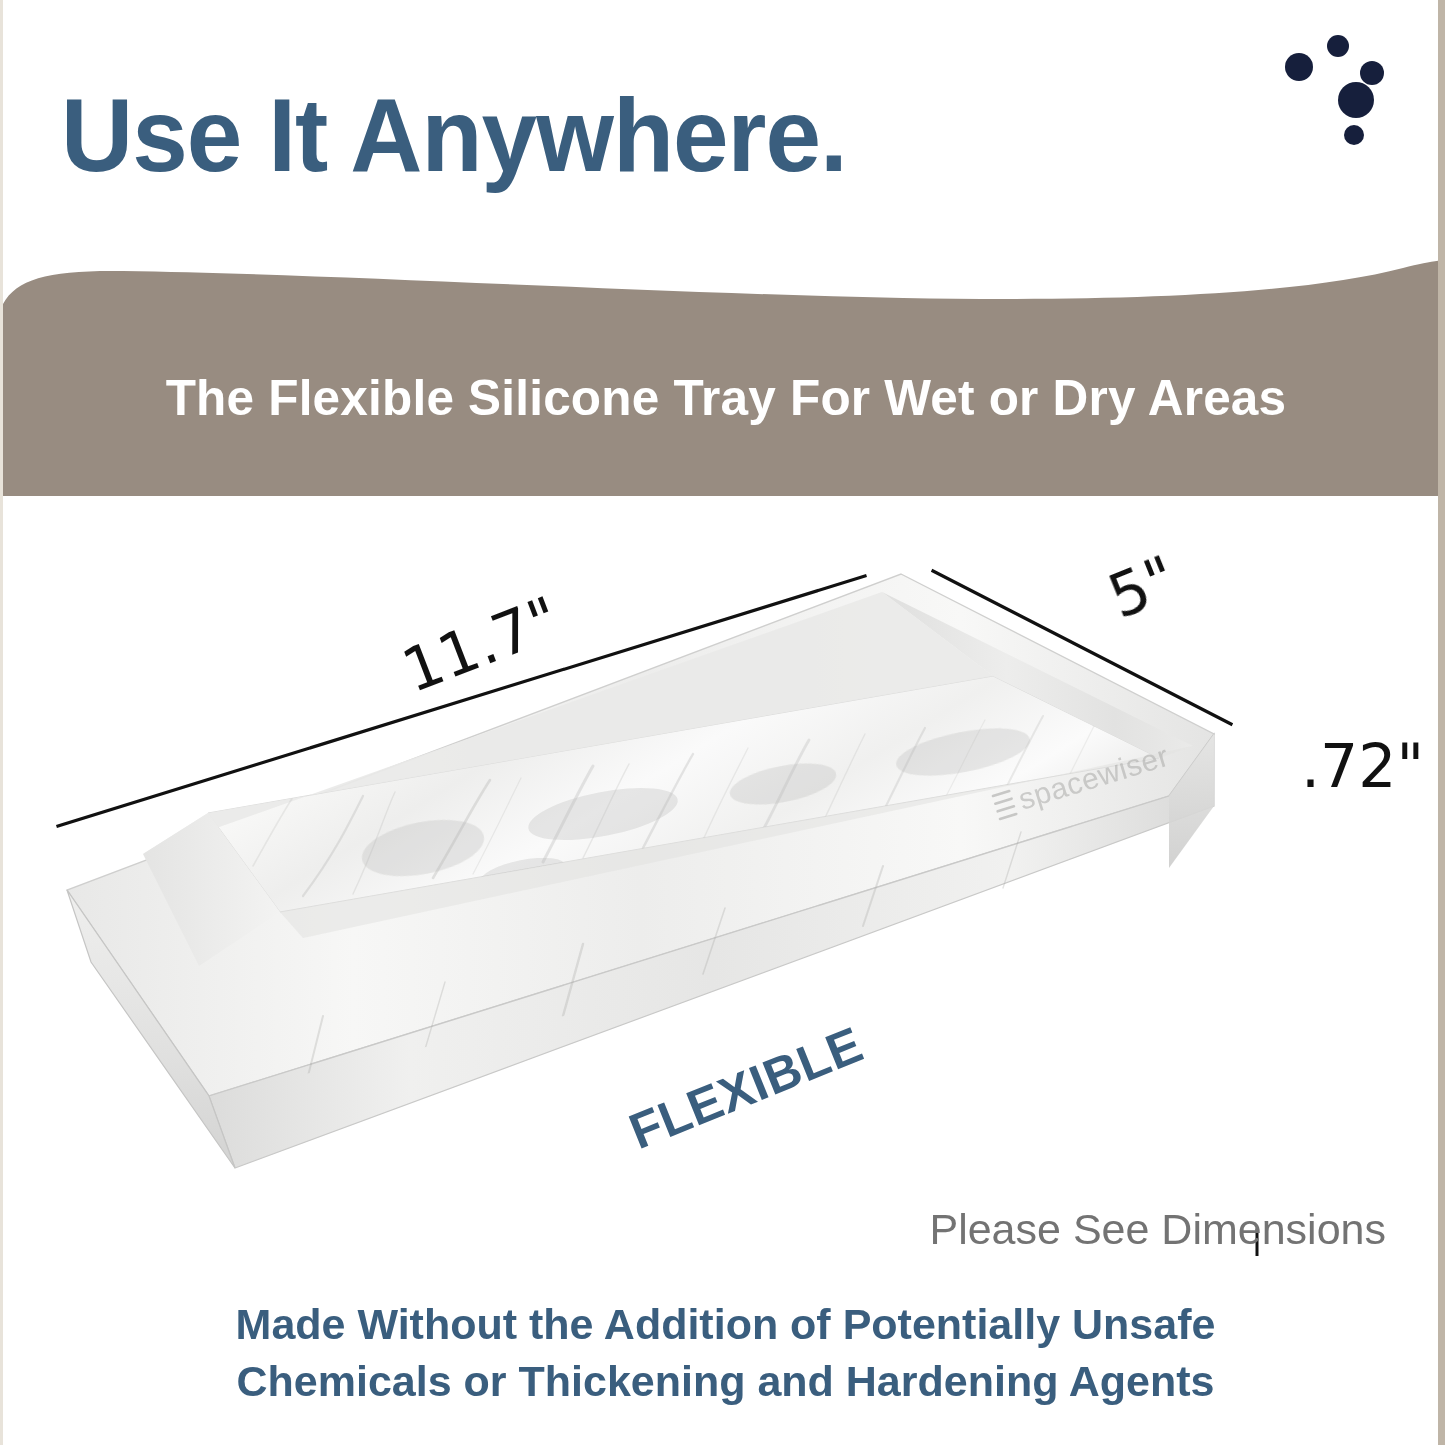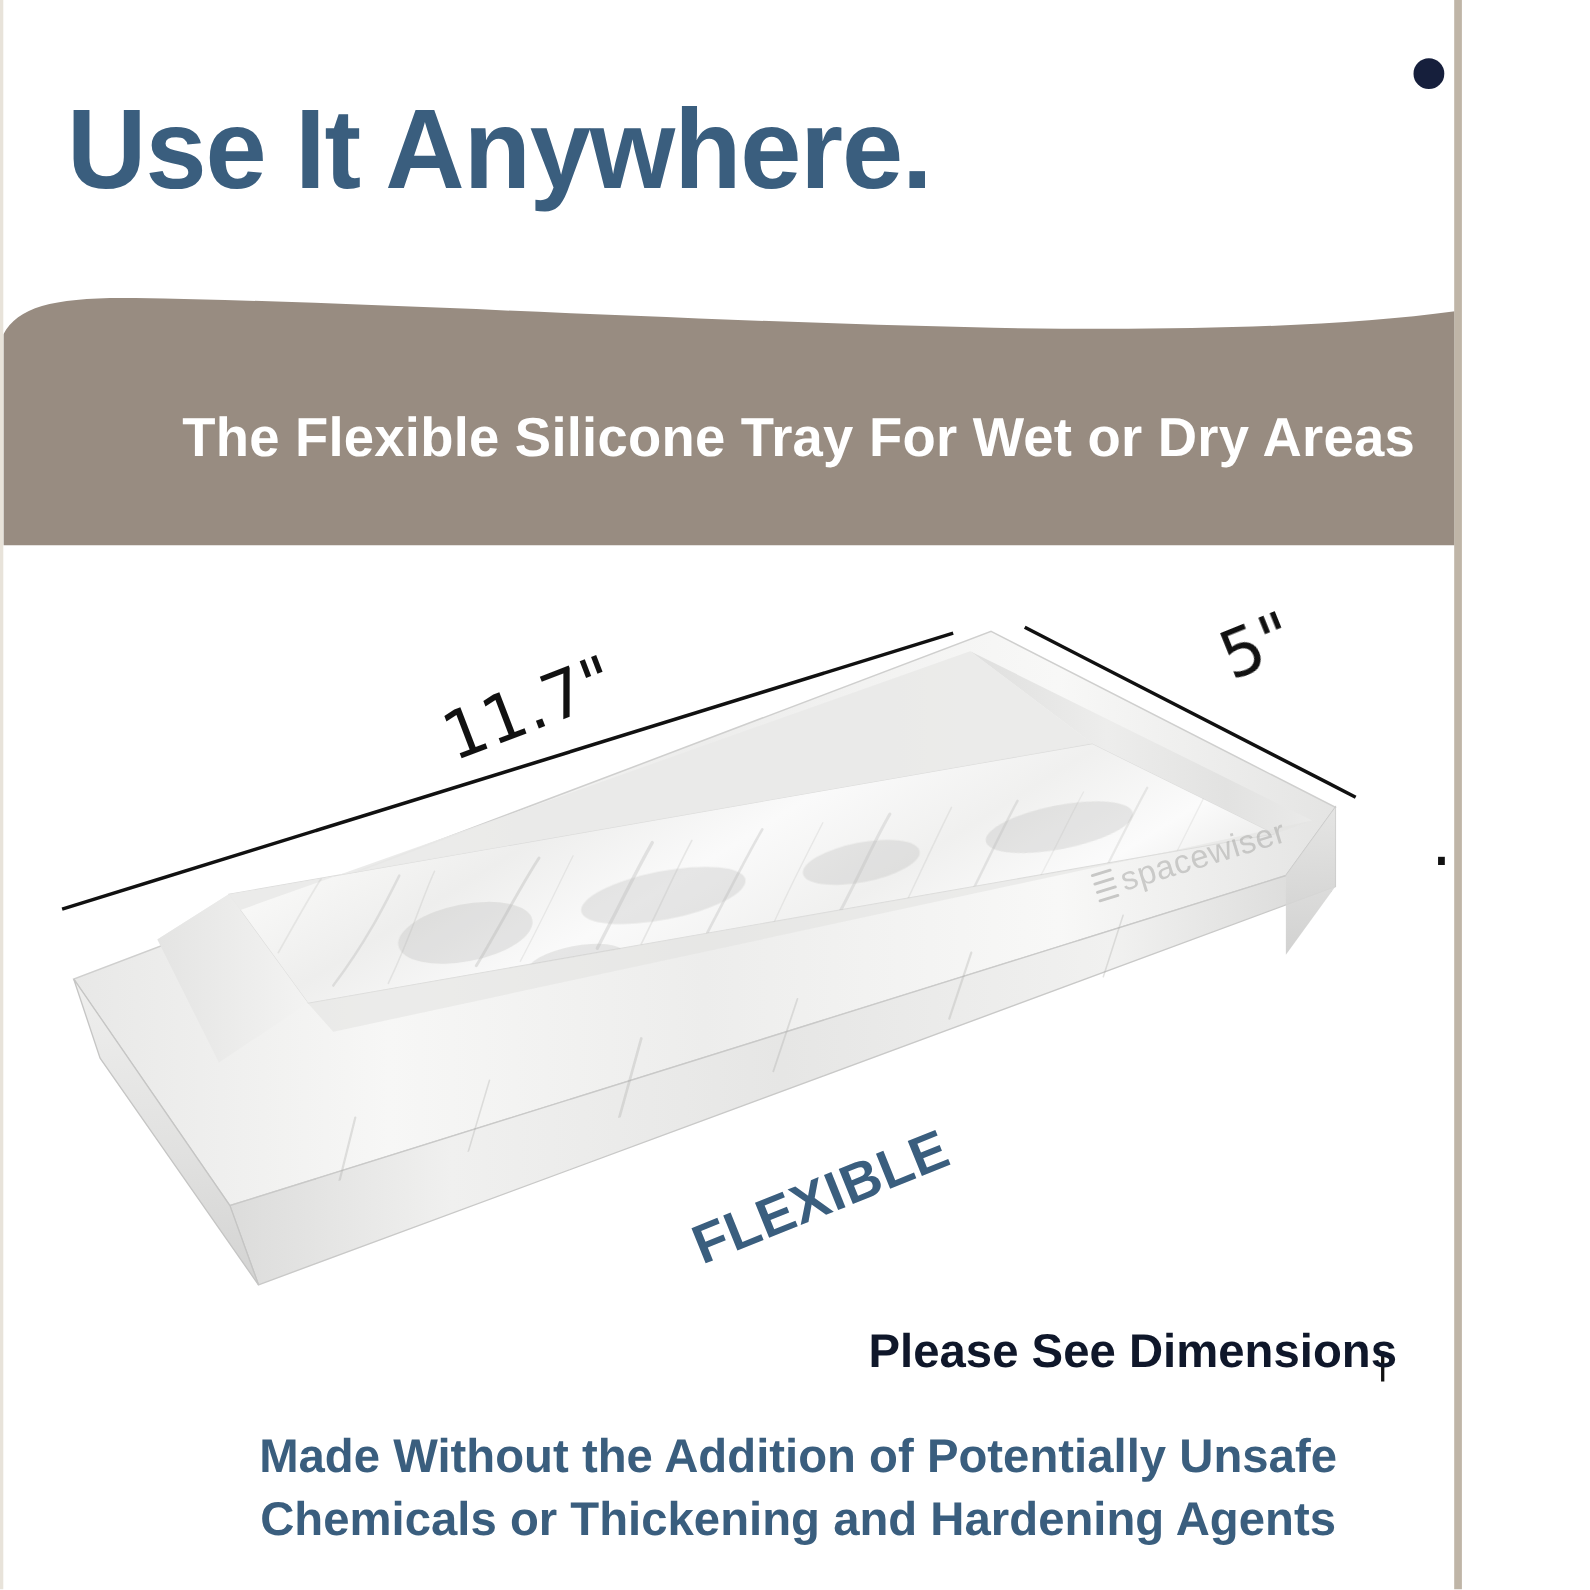--- a/index.html
+++ b/index.html
@@ -2,21 +2,21 @@
 <html><head>
 <meta charset="utf-8">
 <style>
   html, body {
     margin: 0;
     padding: 0;
     background: #ffffff;
   }
   #page {
     position: relative;
-    width: 1329px;
+    width: 1445px;
     height: 1445px;
     background: #ffffff;
     overflow: hidden;
     font-family: "Liberation Sans", sans-serif;
     box-sizing: border-box;
     border-right: 7px solid #bfb5a7;
     border-left: 3px solid #e8e3da;
   }
 
   
@@ -131,23 +131,23 @@
     white-space: nowrap;
     transform: rotate(-22deg);
     transform-origin: left bottom;
   }
 
   
   #see-dims {
     position: absolute;
     right: 52px;
     top: 1205px;
-    color: #0f172a;
+    color: #737373;
     font-size: 43px;
-    font-weight: bold;
+    font-weight: normal;
     white-space: nowrap;
   }
   #bottom-copy {
     position: absolute;
     left: 0;
     top: 1296px;
     width: 1445px;
     text-align: center;
     color: #3a5e7e;
     font-size: 43px;

